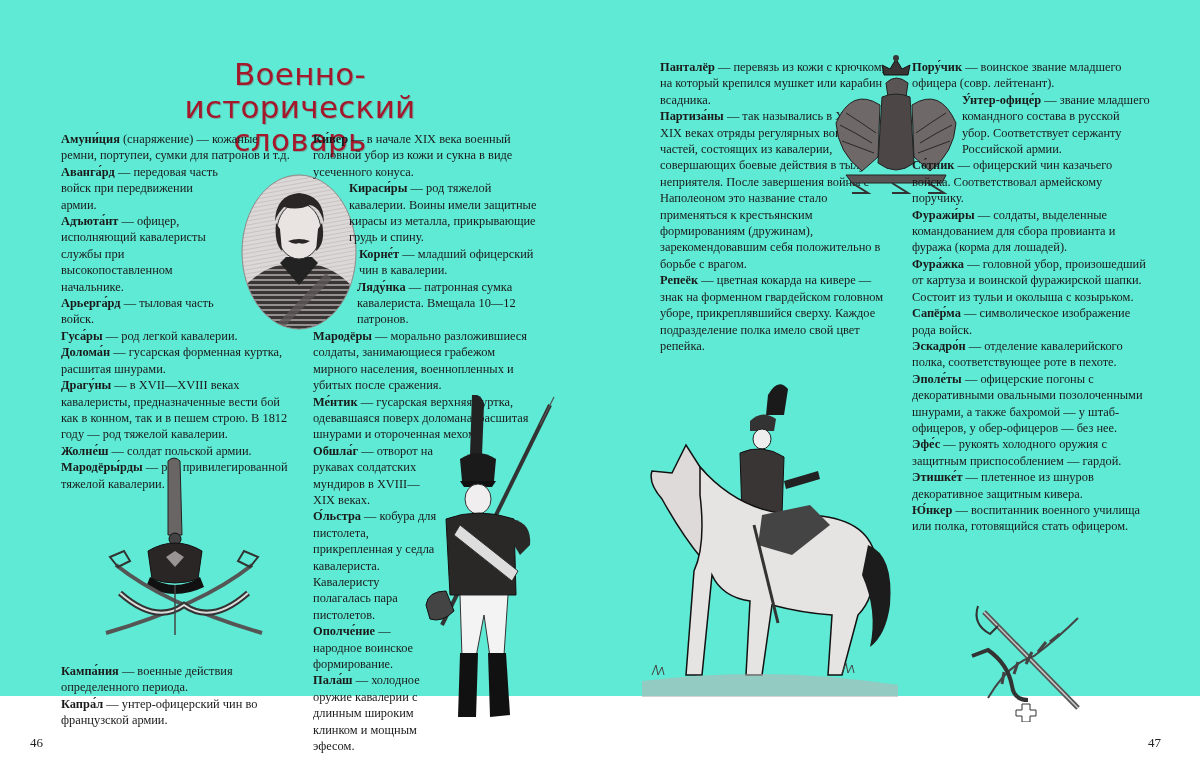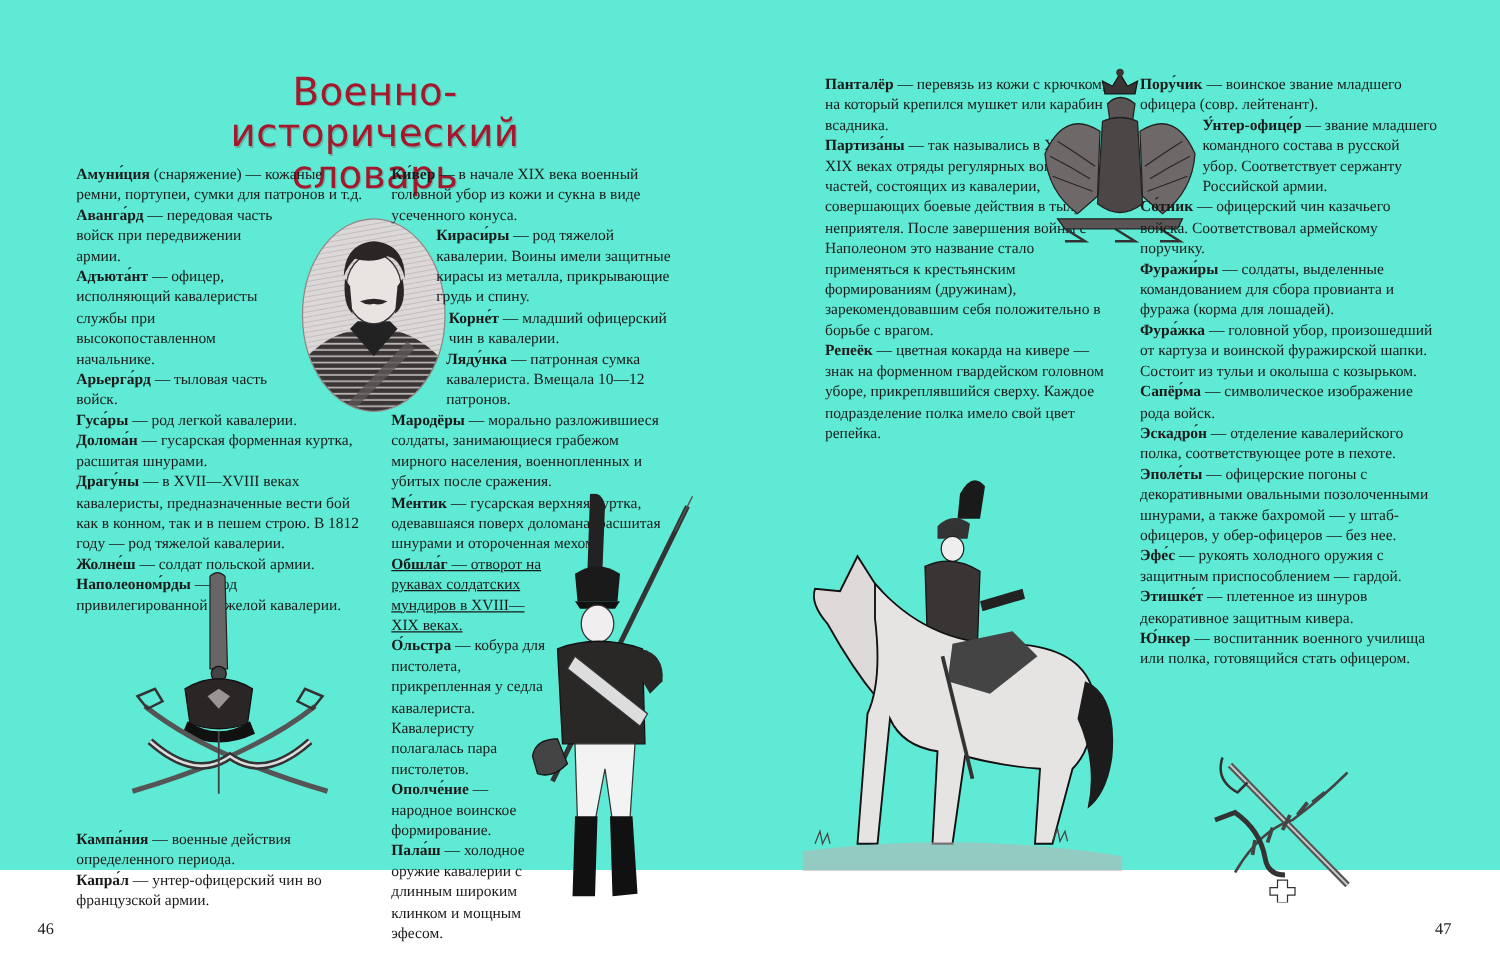--- a/index.html
+++ b/index.html
@@ -32,21 +32,21 @@
 
   <div class="block" id="lc1" style="left:61px;top:131px;width:230px;">
       <p class="entry"><span class="term">Амуни́ция</span><span> (снаряжение) — кожаные ремни, портупеи, сумки для патронов и т.д.</span></p>
       <p class="entry" style="margin-right: 62px;"><span class="term">Аванга́рд</span><span> — передовая часть войск при передвижении армии.</span></p>
       <p class="entry" style="margin-right: 62px;"><span class="term">Адъюта́нт</span><span> — офицер, исполняющий кавалеристы службы при высокопоставленном начальнике.</span></p>
       <p class="entry" style="margin-right: 62px;"><span class="term">Арьерга́рд</span><span> — тыловая часть войск.</span></p>
       <p class="entry"><span class="term">Гуса́ры</span><span> — род легкой кавалерии.</span></p>
       <p class="entry"><span class="term">Долома́н</span><span> — гусарская форменная куртка, расшитая шнурами.</span></p>
       <p class="entry"><span class="term">Драгу́ны</span><span> — в XVII—XVIII веках кавалеристы, предназначенные вести бой как в конном, так и в пешем строю. В 1812 году — род тяжелой кавалерии.</span></p>
       <p class="entry"><span class="term">Жолне́ш</span><span> — солдат польской армии.</span></p>
-      <p class="entry"><span class="term">Наполеоном́рды</span><span> — род привилегированной тяжелой кавалерии.</span></p>
+      <p class="entry"><span class="term">Мародёры́рды</span><span> — род привилегированной тяжелой кавалерии.</span></p>
     </div>
 
   <div class="illus" style="left:240px;top:173px;width:118px;height:158px;">
     <svg viewBox="0 0 118 158">
       <defs>
         <clipPath id="ov">
             <ellipse cx="59" cy="79" rx="57" ry="77"></ellipse>
           </clipPath>
         <pattern id="hatch" width="4" height="4" patternUnits="userSpaceOnUse" patternTransform="rotate(80)">
           <line x1="0" y1="0" x2="0" y2="4" stroke="#9a9494" stroke-width="1"></line>
@@ -72,21 +72,21 @@
     </svg>
   </div>
 
   <div class="block" id="lc2" style="left:313px;top:131px;width:226px;">
       <p class="entry"><span class="term">Ки́вер</span><span> — в начале XIX века военный головной убор из кожи и сукна в виде усеченного конуса.</span></p>
       <p class="entry" style="margin-left: 36px;"><span class="term">Кираси́ры</span><span> — род тяжелой кавалерии. Воины имели защитные кирасы из металла, прикрывающие грудь и спину.</span></p>
       <p class="entry" style="margin-left: 46px;"><span class="term">Корне́т</span><span> — младший офицерский чин в кавалерии.</span></p>
       <p class="entry" style="margin-left: 44px; font-family: Liberation Serif, serif;"><span class="term">Ляду́нка</span><span> — патронная сумка кавалериста. Вмещала 10—12 патронов.</span></p>
       <p class="entry" style="margin-left: 0px;"><span class="term">Мародёры</span><span> — морально разложившиеся солдаты, занимающиеся грабежом мирного населения, военнопленных и убитых после сражения.</span></p>
       <p class="entry" style="margin-right: 0px;"><span class="term">Ме́нтик</span><span> — гусарская верхняя куртка, одевавшаяся поверх доломана, расшитая шнурами и отороченная мехом.</span></p>
-      <p class="entry" style="margin-right: 100px; text-decoration: underline;"><span class="term">Обшла́г</span><span> — отворот на рукавах солдатских мундиров в XVIII—XIX веках.</span></p>
+      <p class="entry" style="margin-right: 100px;"><span class="term">Обшла́г</span><span> — отворот на рукавах солдатских мундиров в XVIII—XIX веках.</span></p>
       <p class="entry" style="margin-right: 100px;"><span class="term">О́льстра</span><span> — кобура для пистолета, прикрепленная у седла кавалериста. Кавалеристу полагалась пара пистолетов.</span></p>
       <p class="entry" style="margin-right: 100px;"><span class="term">Ополче́ние</span><span> — народное воинское формирование.</span></p>
       <p class="entry" style="margin-right: 100px;"><span class="term">Пала́ш</span><span> — холодное оружие кавалерии с длинным широким клинком и мощным эфесом.</span></p>
     </div>
 
   <div class="illus" style="left:96px;top:455px;width:176px;height:190px;">
     <svg viewBox="0 0 176 190">
       <path d="M72 6 Q78 0 84 6 L86 80 L72 80Z" fill="#6a6565" stroke="#222" stroke-width="1"></path>
       <circle cx="79" cy="84" r="6" fill="#444" stroke="#111"></circle>
       <path d="M52 96 Q79 80 106 96 L102 124 Q79 132 56 124Z" fill="#2a2626" stroke="#111"></path>

